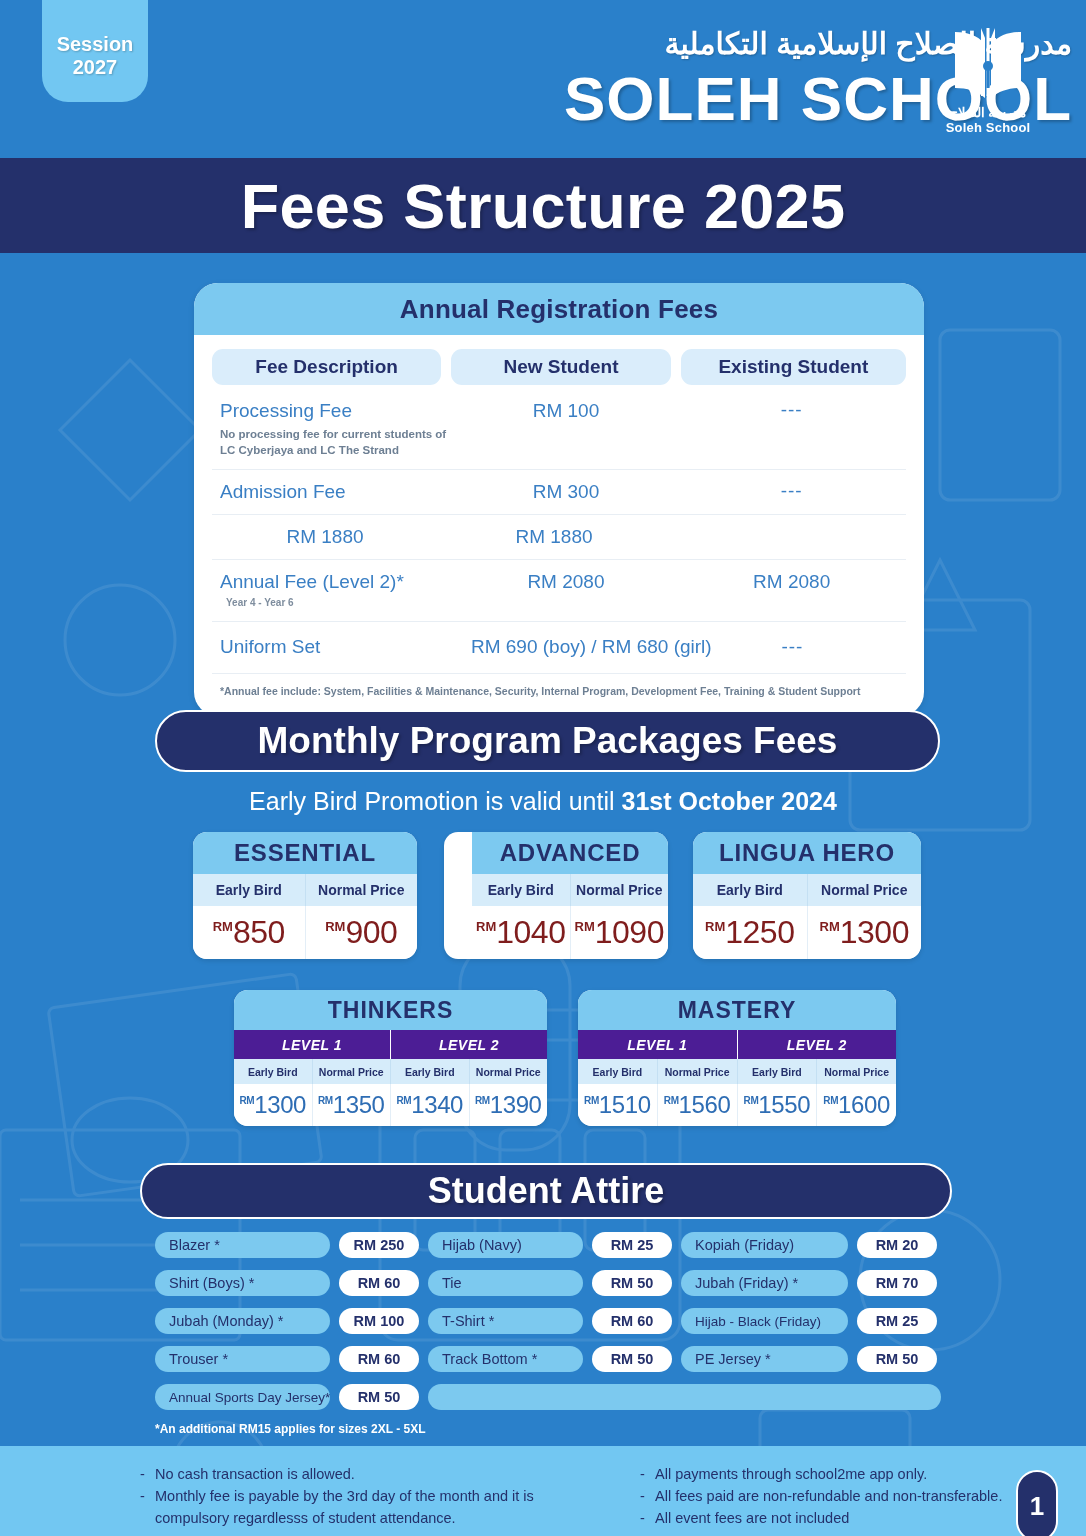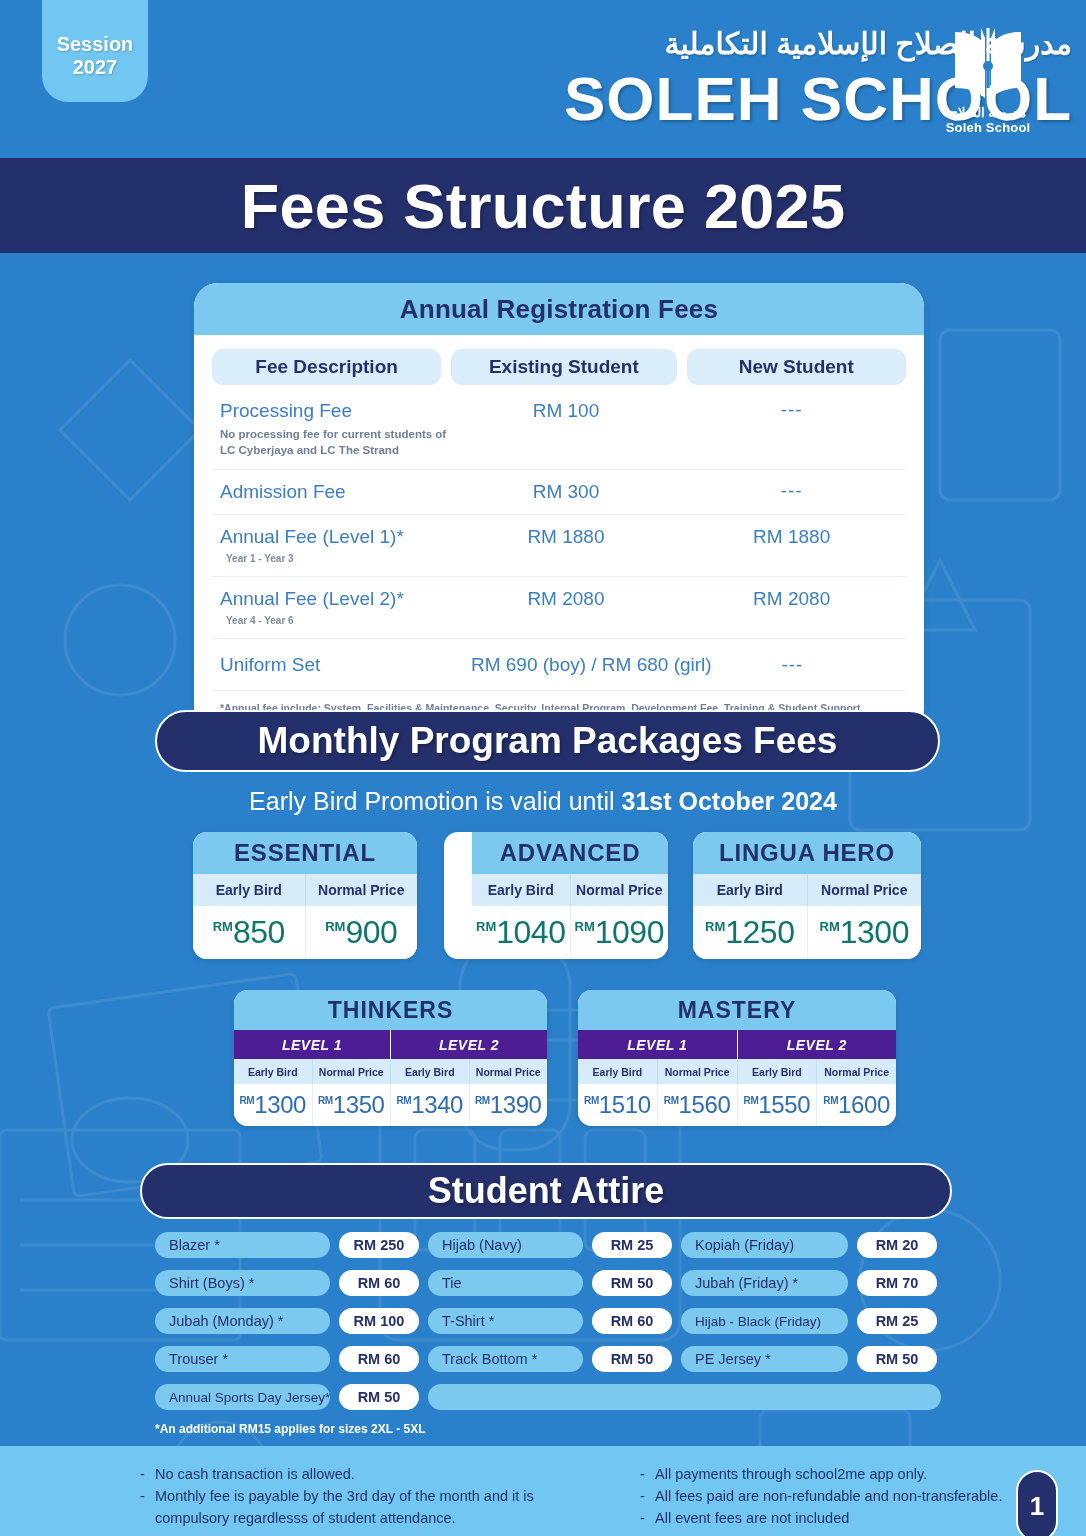--- a/index.html
+++ b/index.html
@@ -225,21 +225,21 @@
     background:#ffffff;
     height:53px;
   }
   .pkg-prices > div {
     flex:1;
     display:flex; align-items:center; justify-content:center;
     border-right:1px solid #e3eef7;
   }
   .pkg-prices > div:last-child { border-right:none; }
   .price {
-    color:#0f766e;
+    color:#7f1d1d;
     font-size:32px;
     font-weight:normal;
     letter-spacing:-.5px;
     white-space:nowrap;
   }
   .price .rm {
     font-size:13px;
     font-weight:bold;
     vertical-align:super;
     letter-spacing:0;
@@ -449,46 +449,42 @@
   <div class="banner">
     <div class="banner-text">Fees Structure 2025</div>
   </div>
 
   <div class="areg-card">
     <div class="areg-head">Annual Registration Fees</div>
     <div class="areg-body">
 
       <div class="areg-colheads">
         <div class="colhead ch-desc">Fee Description</div>
+        <div class="colhead ch-new">New Student</div>
         <div class="colhead ch-exist">Existing Student</div>
-        <div class="colhead ch-new">New Student</div>
       </div>
 
       <div class="fee-row">
         <div class="fr-desc">
           <div class="fee-name">Processing Fee</div>
           <div class="fee-sub">No processing fee for current students of LC Cyberjaya and LC The Strand</div>
         </div>
         <div class="fr-new"><span class="fee-val">RM 100</span></div>
         <div class="fr-exist"><span class="fee-dash">---</span></div>
       </div>
 
       <div class="fee-row">
         <div class="fr-desc">
           <div class="fee-name">Admission Fee</div>
         </div>
         <div class="fr-new"><span class="fee-val">RM 300</span></div>
         <div class="fr-exist"><span class="fee-dash">---</span></div>
       </div>
 
       <div class="fee-row">
-        <div class="fr-desc">
-          <div class="fee-name">Annual Fee (Level 1)*</div>
-          <div class="fee-sub tiny">Year 1 - Year 3</div>
-        </div>
         <div class="fr-new"><span class="fee-val">RM 1880</span></div>
         <div class="fr-exist"><span class="fee-val">RM 1880</span></div>
       </div>
 
       <div class="fee-row">
         <div class="fr-desc">
           <div class="fee-name">Annual Fee (Level 2)*</div>
           <div class="fee-sub tiny">Year 4 - Year 6</div>
         </div>
         <div class="fr-new"><span class="fee-val">RM 2080</span></div>

